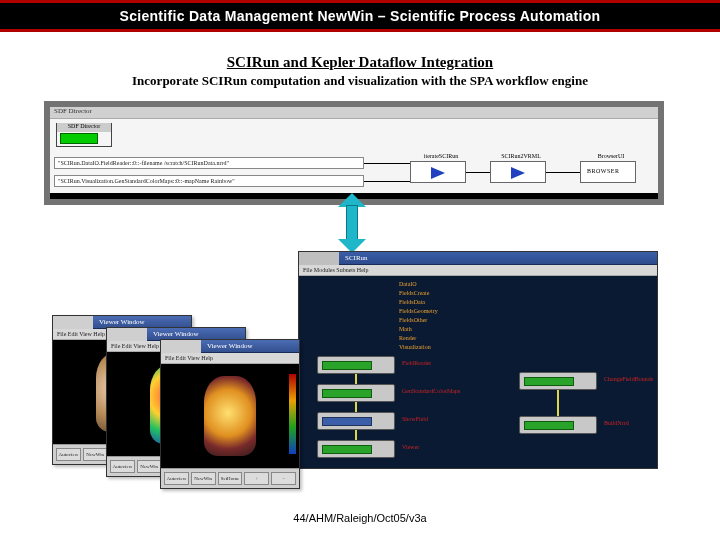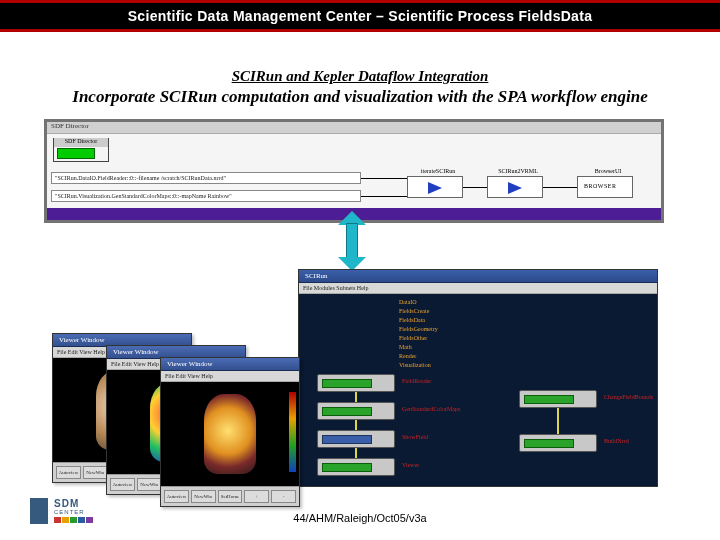--- a/index.html
+++ b/index.html
@@ -22,50 +22,49 @@
     justify-content: center;
   }
   .header-text {
     color: #fff;
     font-family: Verdana, Arial, sans-serif;
     font-size: 14px;
     font-weight: bold;
     letter-spacing: 0.3px;
   }
   .title-block {
-    margin-top: 36px;
+    margin-top: 22px;
     text-align: center;
     padding: 0 40px;
-    font-style: italic;
   }
   .title-block .line1 {
     font-size: 15px;
     font-weight: bold;
     text-decoration: underline;
     margin-bottom: 2px;
   }
   .title-block .line2 {
-    font-size: 17px;
+    font-size: 13px;
     font-weight: bold;
   }
   .content-area {
     position: relative;
     width: 100%;
     height: 380px;
     margin-top: 12px;
   }
   
   .kepler-window {
     position: absolute;
     left: 44px;
     top: 0;
     width: 620px;
     height: 104px;
-    border: 3px solid #737373;
-    background: #4c1d95;
+    border: 6px solid #737373;
+    background: #000000;
   }
   .kepler-title {
     height: 12px;
     background: #d0d0d0;
     border-bottom: 1px solid #aaa;
     font-size: 7px;
     padding-left: 4px;
     color: #333;
   }
   .kepler-canvas {
@@ -183,20 +182,21 @@
     border: 1px solid #333;
     background: #bfbfbf;
   }
   .win-titlebar {
     height: 13px;
     background: linear-gradient(#3a5ea8,#2c4b8c);
     border-bottom: 1px solid #1a2c55;
     font-size: 7px; color: #fff;
     padding-left: 6px;
     line-height: 13px;
+    margin-left: 40px;
   }
   .win-menubar {
     height: 11px;
     background: #d8d8d8;
     border-bottom: 1px solid #aaa;
     font-size: 6px;
     padding-left: 4px;
     line-height: 11px;
     color: #222;
   }
@@ -339,21 +339,21 @@
     text-align: center;
     font-size: 11px;
     font-family: Verdana, Arial, sans-serif;
     color: #000;
   }
 </style>
 </head>
 <body>
 
 <div class="header-bar">
-  <div class="header-text">Scientific Data Management Center – Scientific Process FieldsData</div>
+  <div class="header-text">Scientific Data Management NewWin – Scientific Process Automation</div>
 </div>
 
 <div class="title-block">
   <div class="line1">SCIRun and Kepler Dataflow Integration</div>
   <div class="line2">Incorporate SCIRun computation and visualization with the SPA workflow engine</div>
 </div>
 
 <div class="content-area">
 
   <div class="kepler-window">
@@ -480,29 +480,15 @@
       <div class="btn">SetHome</div>
       <div class="btn">+</div>
       <div class="btn">-</div>
     </div>
   </div>
 
 </div>
 
 <div class="footer">
   <div class="logos">
-    <div class="logo sdm">
-      <span class="box"></span>
-      <span class="stack">
-        <div class="sdmtxt">SDM</div>
-        <div class="cntr">CENTER</div>
-        <div class="stripes">
-          <span style="background:#c33"></span>
-            <span style="background:#e8a000"></span>
-          <span style="background:#2a9a2a"></span>
-            <span style="background:#2a5aa0"></span>
-          <span style="background:#7a3aa0"></span>
-        </div>
-      </span>
-    </div>
   </div>
   <div class="slide-num">44/AHM/Raleigh/Oct05/v3a</div>
 </div>
 
 </body></html>

